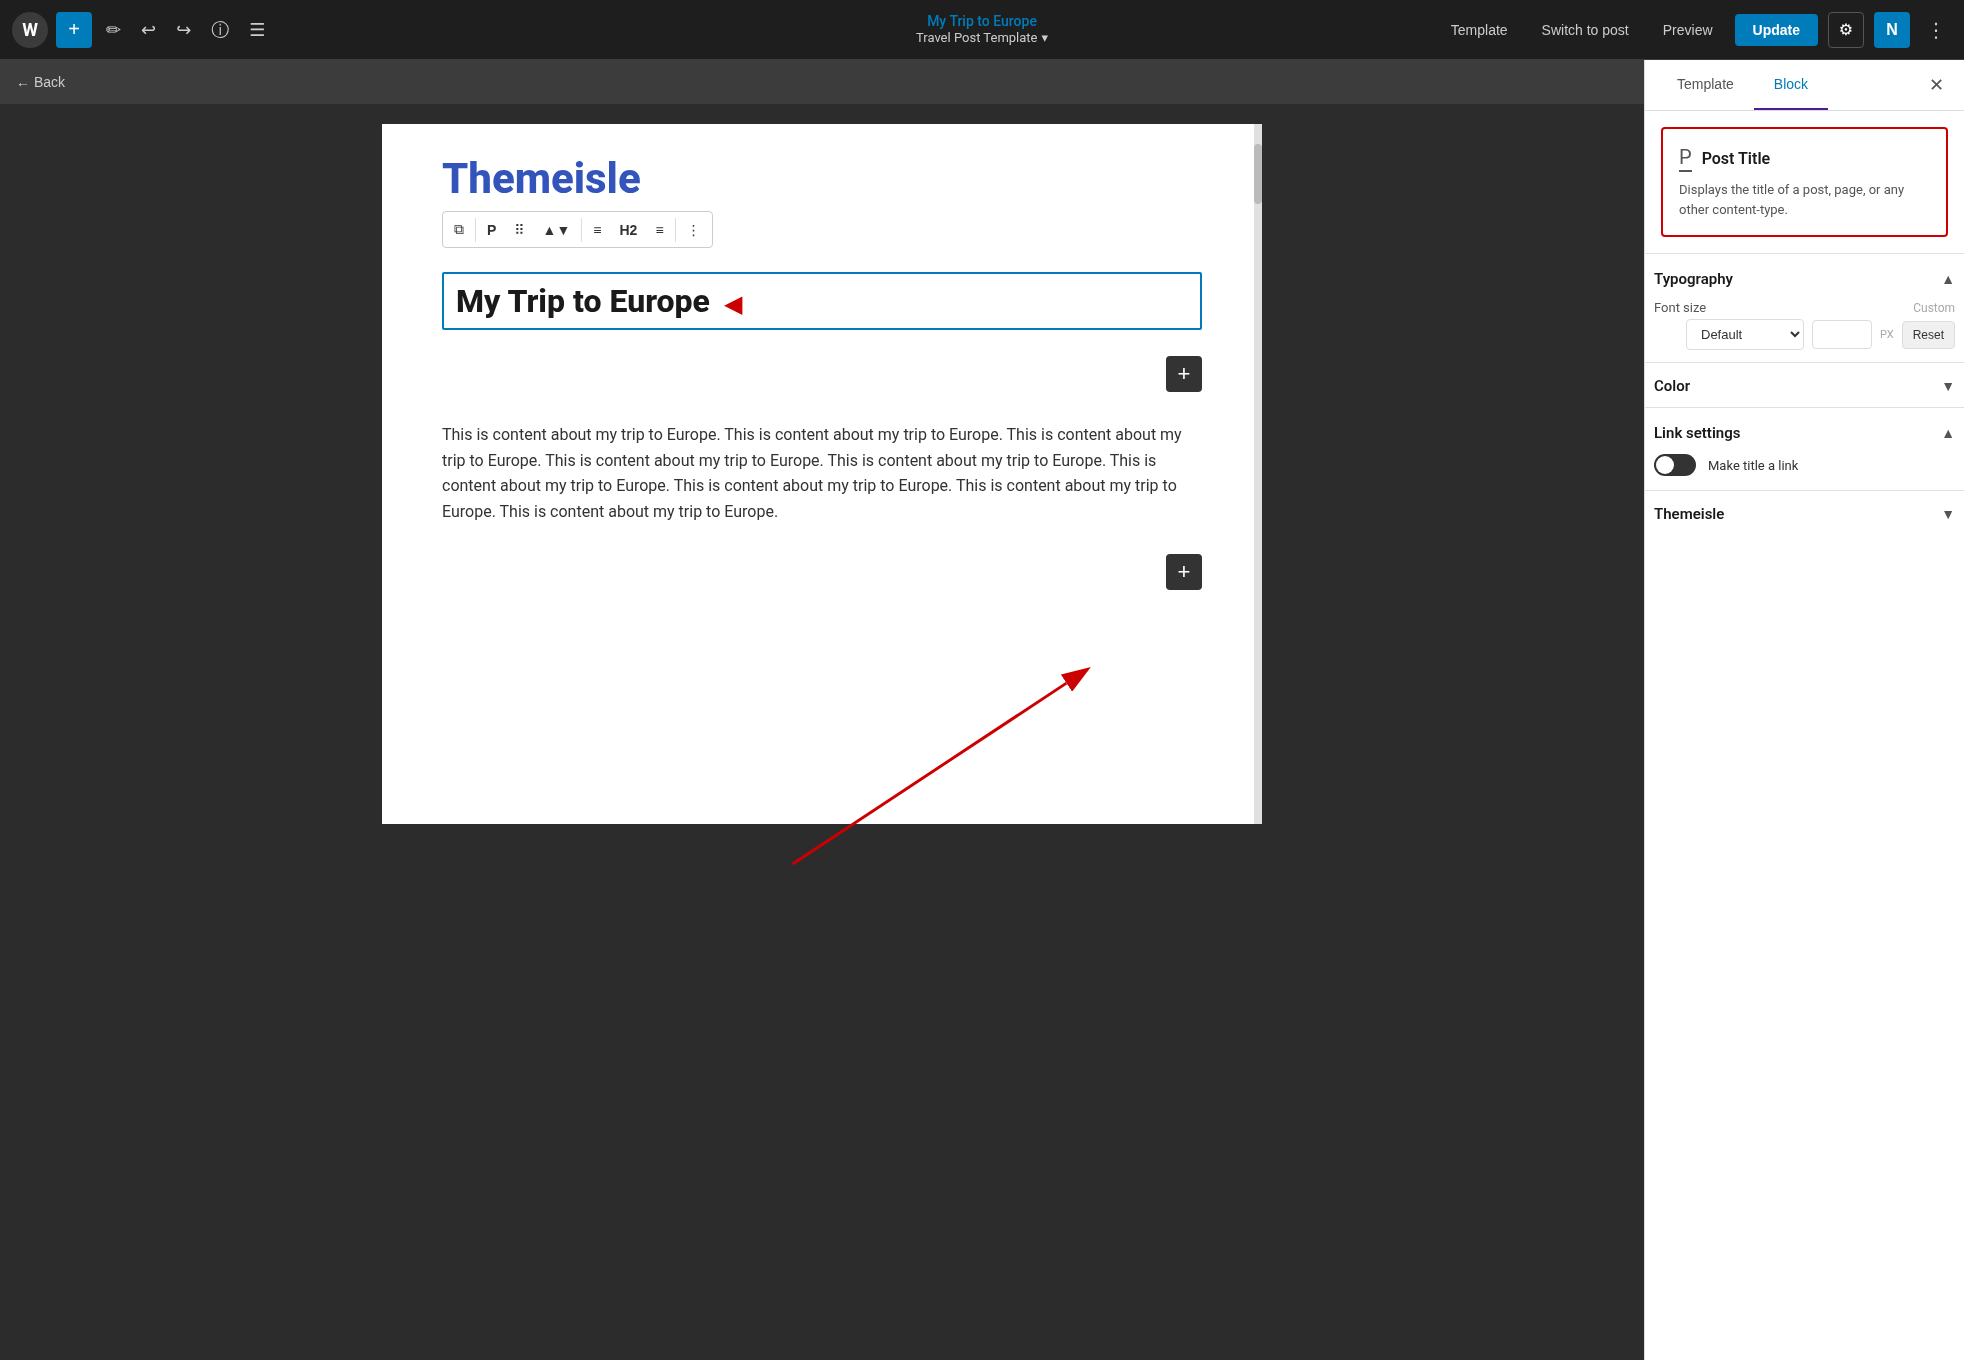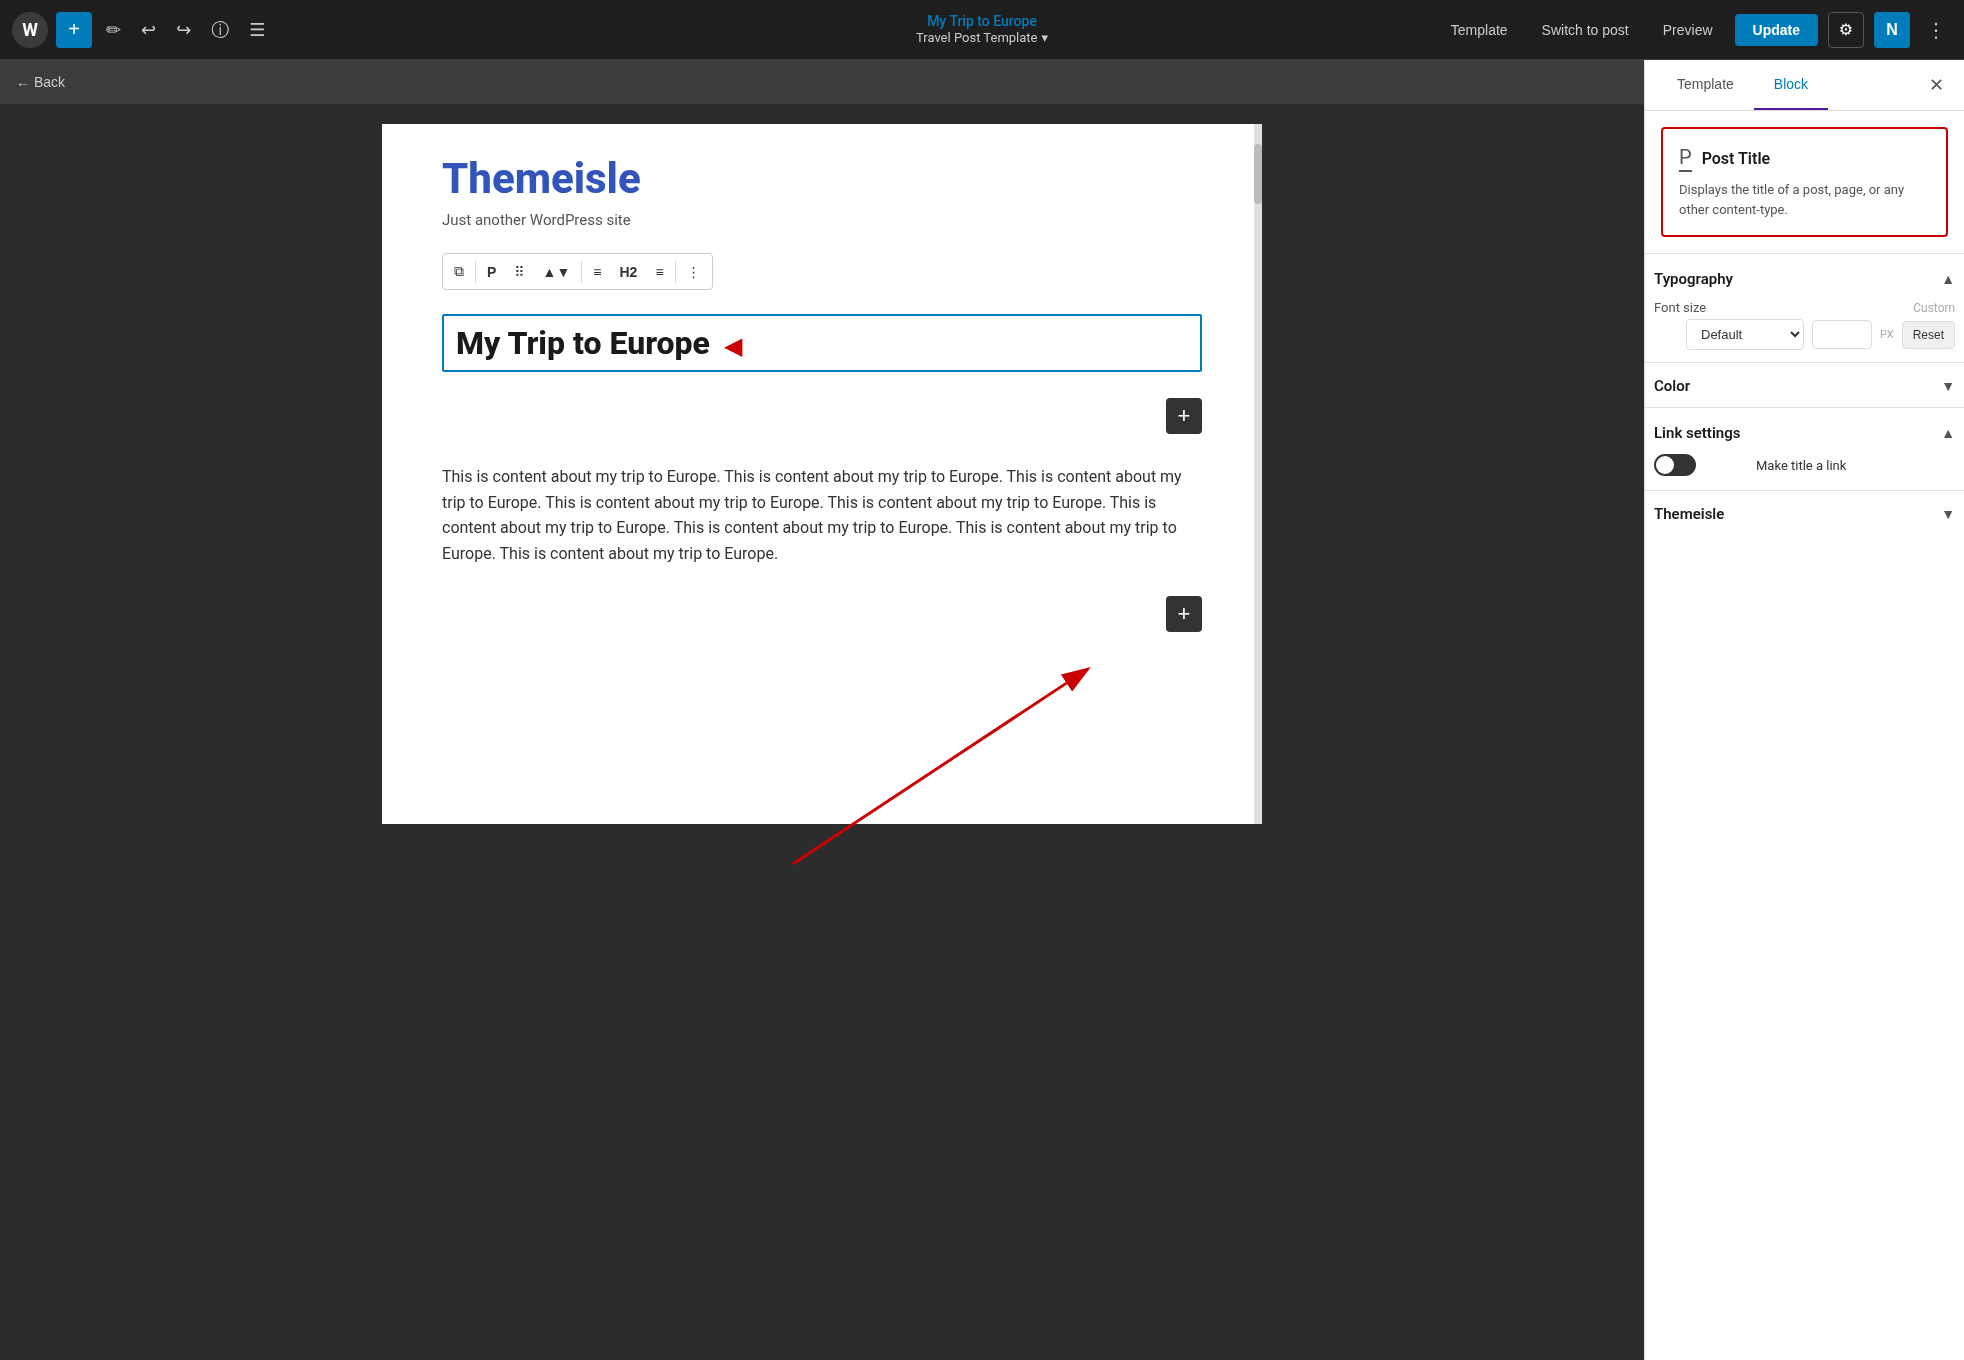--- a/index.html
+++ b/index.html
@@ -466,21 +466,20 @@
       width: 18px; height: 18px;
       background: white;
       border-radius: 50%;
       position: absolute;
       top: 2px;
       left: 2px;
     }
     .toggle-label {
       font-size: 13px;
       color: #333;
-      margin-left: 48px;
     }
 
     
     .advanced-section-header {
       display: flex;
       align-items: center;
       justify-content: space-between;
       padding: 14px 0;
       cursor: pointer;
     }
@@ -551,21 +550,20 @@
     <div class="editor-canvas-wrapper">
       <div class="canvas-container">
         <div class="editor-canvas">
 
           <div class="scrollbar-track">
             <div class="scrollbar-thumb"></div>
           </div>
 
           <div class="site-logo">Themeisle</div>
 
-          <div class="site-tagline">Just another WordPress site</div>
 
           <div class="block-toolbar">
             <button class="block-tool">⧉</button>
             <div class="block-tool-divider"></div>
             <button class="block-tool" style="font-weight:bold;">P</button>
             <button class="block-tool">⠿</button>
             <button class="block-tool">▲▼</button>
             <div class="block-tool-divider"></div>
             <button class="block-tool">≡</button>
             <button class="block-tool block-h2">H2</button>

